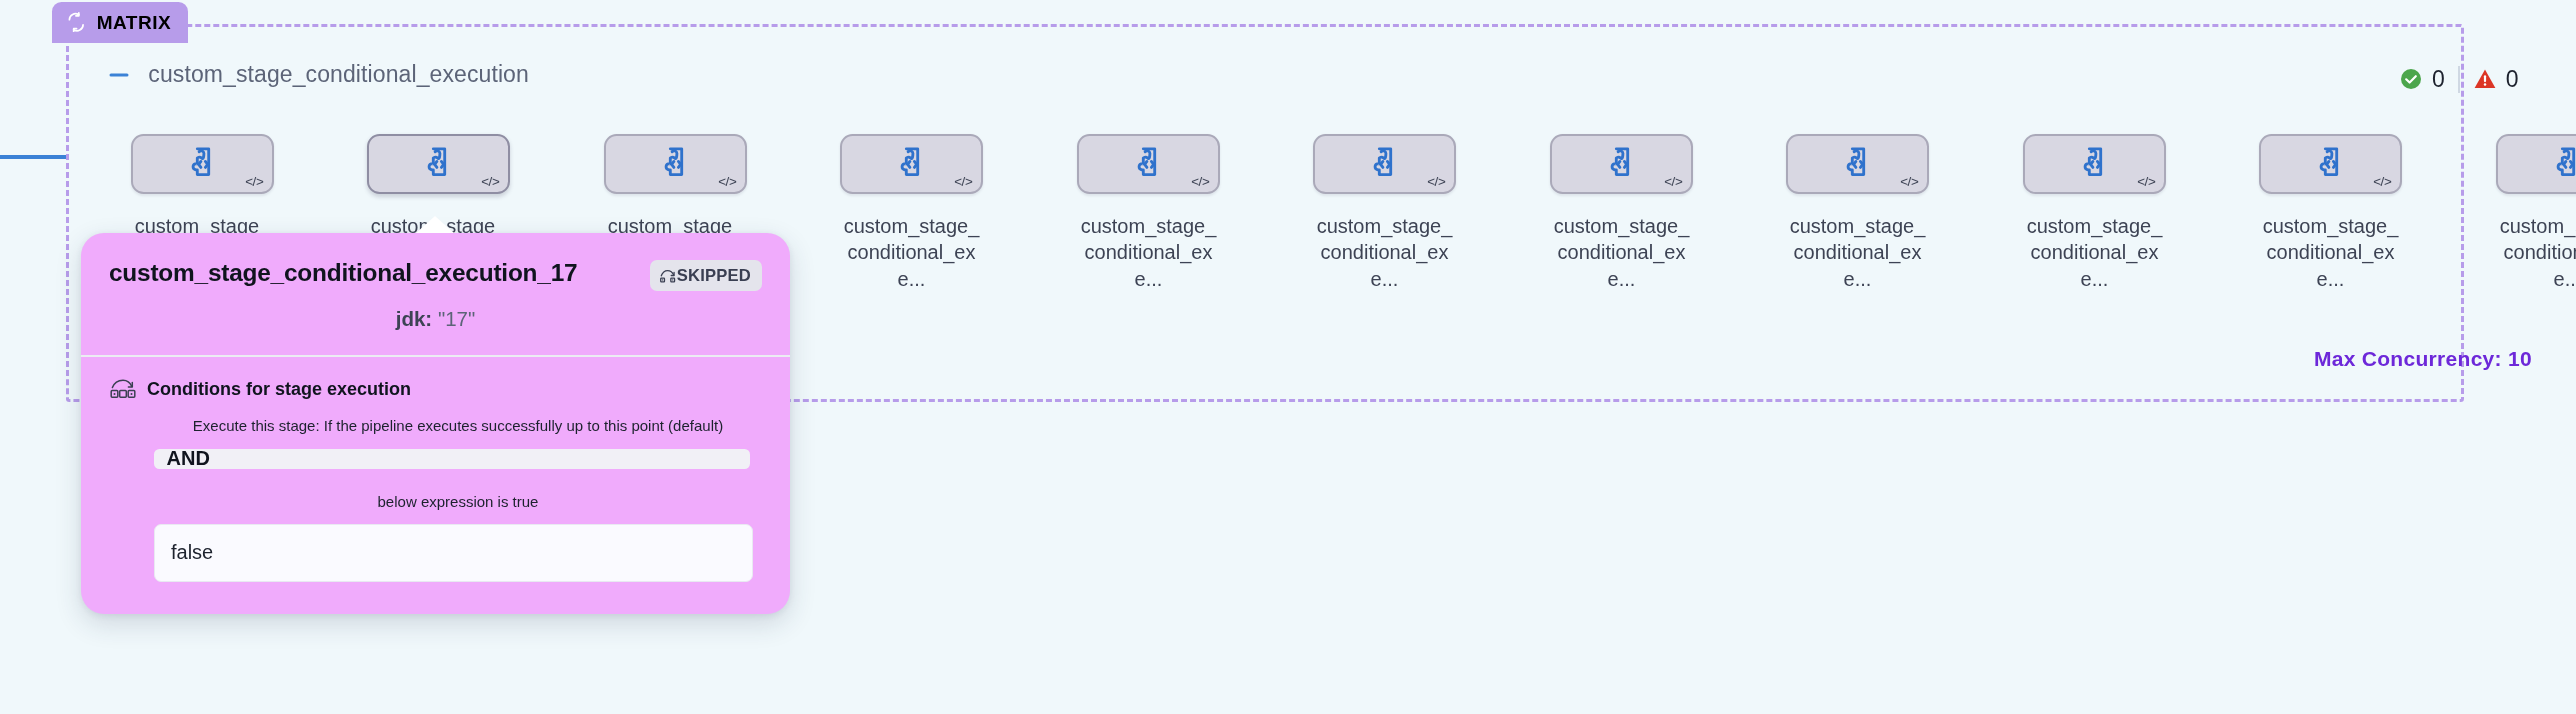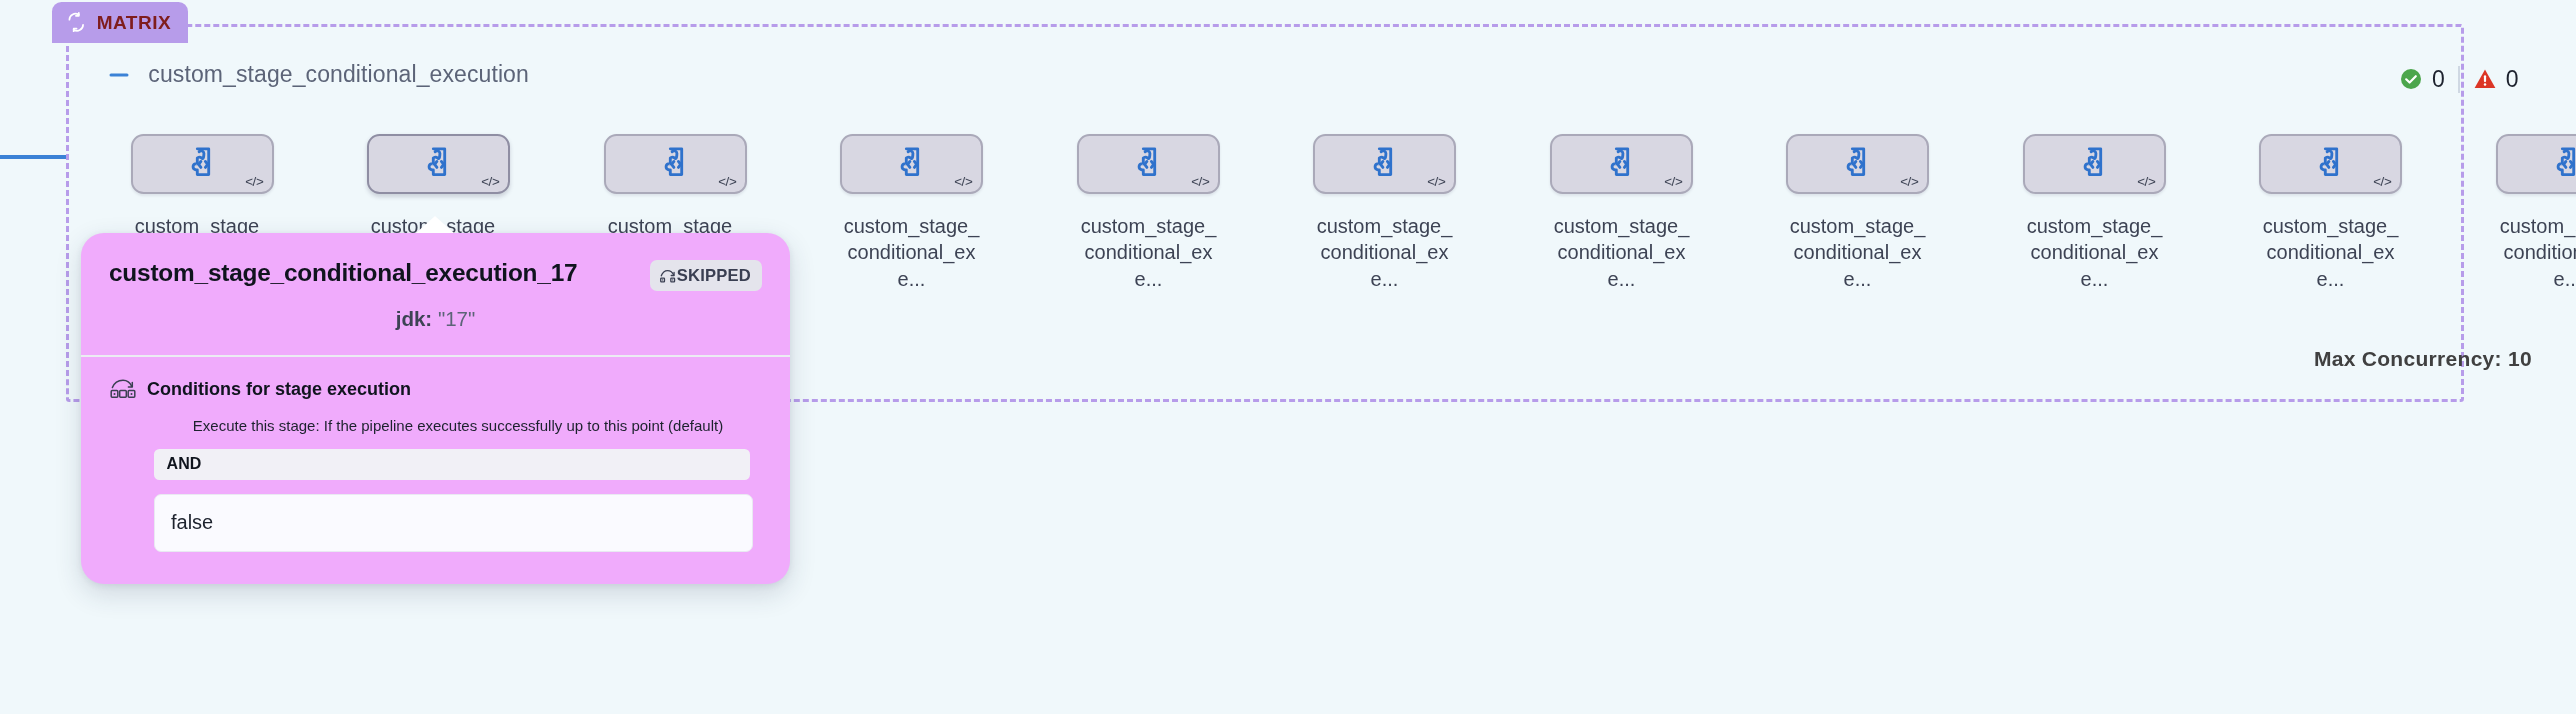--- a/index.html
+++ b/index.html
@@ -25,21 +25,21 @@
     border-radius: 3.2px;
     background: transparent;
   }
   .matrix-badge {
     position: absolute; left: 52px; top: 1.6px;
     height: 41px;
     display: flex; align-items: center; gap: 10.2px;
     padding: 0 17.3px 0 14px;
     background: #b79cea;
     border-radius: 9.5px 9.5px 0 0;
-    color: #7f1d1d;
+    color: #000000;
     font-size: 19px; font-weight: 700; letter-spacing: 0.5px;
     z-index: 6;
   }
   .matrix-badge .lbl { line-height: 1; }
   .loop-icon { width: 20.5px; height: 20.5px; display:block; }
 
   
   .group-header {
     position: absolute; left: 107px; top: 61px;
     display: flex; align-items: center; gap: 17.3px;
@@ -87,21 +87,21 @@
     margin-top: 19px;
     width: 143px;
     text-align: center;
     font-size: 20px; line-height: 1.32; color: #3d4354;
     word-break: break-all;
   }
 
   
   .max-conc {
     position: absolute; right: 44px; top: 347px;
-    font-size: 21px; font-weight: 700; color: #404040; letter-spacing: 0.3px;
+    font-size: 21px; font-weight: 700; color: #6d28d9; letter-spacing: 0.3px;
   }
 
   
   .tip {
     position: absolute; left: 81px; top: 233px;
     width: 709px;
     background: #f0abfc;
     border-radius: 23px;
     box-shadow: 0 9.5px 27px rgba(40,50,80,0.16), 0 1.6px 6.3px rgba(40,50,80,0.08);
     z-index: 20;
@@ -140,25 +140,25 @@
   .tip-body { padding: 20.5px 28px 32px 28px; }
   .cond-head { display: flex; align-items: center; gap: 10px; }
   .cond-icon { width: 28px; height: 24px; display: block; }
   .cond-title { font-size: 18px; font-weight: 700; color: #10141e; }
   .cond-desc {
     margin-top: 14px; margin-left: 45px;
     font-size: 15px; color: #1d222e; font-weight: 400; line-height: 1.4;
   }
   .chip-and {
     margin-top: 12.6px; margin-left: 45px;
-    width: 596px; height: 31px;
+    width: 596px; height: 20px;
     background: #f1f0f6; border-radius: 5.5px;
     display: flex; align-items: center;
     padding: 0 12.6px;
-    font-size: 16px; font-weight: 700; color: #10141e;
+    font-size: 20px; font-weight: 700; color: #10141e;
   }
   .cond-note {
     margin-top: 24px; margin-left: 45px;
     font-size: 15px; color: #1d222e;
   }
   .expr-box {
     margin-top: 14px; margin-left: 45px;
     width: 599px; height: 58px;
     background: #fafaff; border: 1.6px solid #e9e9f2; border-radius: 7px;
     display: flex; align-items: center; padding: 16px 16px;
@@ -402,18 +402,19 @@
             <rect x="10.7" y="12.6" width="6.6" height="6.6" rx="0.9"></rect>
             <rect x="19.2" y="12.6" width="6.6" height="6.6" rx="0.9"></rect>
             <circle cx="5.5" cy="15.9" r="1" fill="#3a3f52" stroke="none"></circle>
             <circle cx="22.5" cy="15.9" r="1" fill="#3a3f52" stroke="none"></circle>
           </svg>
         </span>
         <span class="cond-title">Conditions for stage execution</span>
       </div>
       <div class="cond-desc">Execute this stage: If the pipeline executes successfully up to this point (default)</div>
       <div class="chip-and">AND</div>
+      <div class="cond-note">below expression is true</div>
       <div class="expr-box">false</div>
     </div>
   </div>
 
 </div>
 
 
 </body></html>

